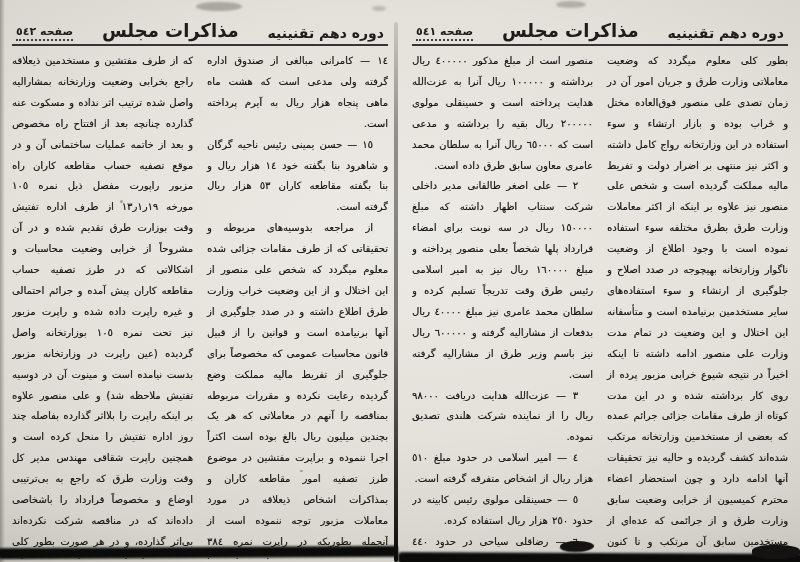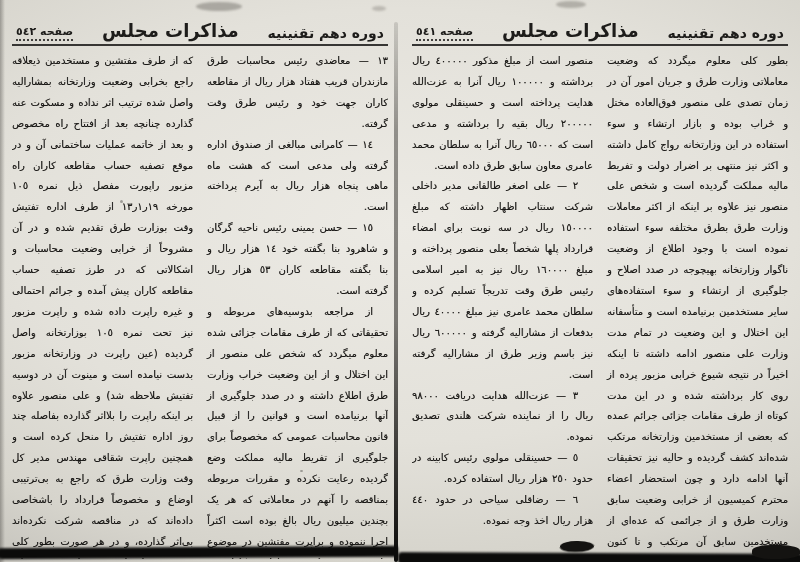--- a/index.html
+++ b/index.html
@@ -77,35 +77,35 @@
         <span class="pagenum">صفحه ٥٤١</span>
       </header>
       <div class="cols">
         <div class="col">
             <p>بطور کلی معلوم میگردد که وضعیت معاملاتی وزارت طرق و جریان امور آن در زمان تصدی علی منصور فوق‌العاده مختل و خراب بوده و بازار ارتشاء و سوء استفاده در این وزارتخانه رواج کامل داشته و اکثر نیز منتهی بر اضرار دولت و تفریط مالیه مملکت گردیده است و شخص علی منصور نیز علاوه بر اینکه از اکثر معاملات وزارت طرق بطرق مختلفه سوء استفاده نموده است با وجود اطلاع از وضعیت ناگوار وزارتخانه بهیچوجه در صدد اصلاح و جلوگیری از ارتشاء و سوء استفاده‌های سایر مستخدمین برنیامده است و متأسفانه این اختلال و این وضعیت در تمام مدت وزارت علی منصور ادامه داشته تا اینکه اخیراً در نتیجه شیوع خرابی مزبور پرده از روی کار برداشته شده و در این مدت کوتاه از طرف مقامات جزائی جرائم عمده که بعضی از مستخدمین وزارتخانه مرتکب شده‌اند کشف گردیده و حالیه نیز تحقیقات آنها ادامه دارد و چون استحضار اعضاء محترم کمیسیون از خرابی وضعیت سابق وزارت طرق و از جرائمی که عده‌ای از مستخدمین سابق آن مرتکب و تا کنون کشف شده در ثبوت مسئولیت علی منصور نیز تا اندازه‌ای مؤثر میباشد زیرا مشارالیه وزیر مسئول و مکلف بجلوگیری از تفریط مالیه مملکت و مراقبت در عملیات مأمورین خود بوده است لذا قبلاً بطور اختصار جرائمی را که عده‌ای از مستخدمین سابق وزارت طرق و یا کسان علی منصور در آن وزارتخانه مرتکب شده‌اند متذکر و سپس بشرح اتهامات علی منصور مبادرت مینماید و این اطلاعات از مراجعه بدوسیه جزائی مستخدمین فوق‌الذکر بدست آمده است.</p>
           </div>
         <div class="col">
             <p>منصور است از مبلغ مذکور ٤٠٠٠٠٠ ریال برداشته و ١٠٠٠٠٠ ریال آنرا به عزت‌الله هدایت پرداخته است و حسینقلی مولوی ٢٠٠٠٠٠ ریال بقیه را برداشته و مدعی است که ٦٥٠٠٠ ریال آنرا به سلطان محمد عامری معاون سابق طرق داده است.</p>
             <p>٢ — علی اصغر طالقانی مدیر داخلی شرکت سنتاب اظهار داشته که مبلغ ١٥٠٠٠٠ ریال در سه نوبت برای امضاء قرارداد پلها شخصاً بعلی منصور پرداخته و مبلغ ١٦٠٠٠٠ ریال نیز به امیر اسلامی رئیس طرق وقت تدریجاً تسلیم کرده و سلطان محمد عامری نیز مبلغ ٤٠٠٠٠ ریال بدفعات از مشارالیه گرفته و ٦٠٠٠٠٠ ریال نیز باسم وزیر طرق از مشارالیه گرفته است.</p>
             <p>٣ — عزت‌الله هدایت دریافت ٩٨٠٠٠ ریال را از نماینده شرکت هلندی تصدیق نموده.</p>
+            <p>٤ — امیر اسلامی در حدود مبلغ ٥١٠ هزار ریال از اشخاص متفرقه گرفته است.</p>
             <p>٥ — حسینقلی مولوی رئیس کابینه در حدود ٢٥٠ هزار ریال استفاده کرده.</p>
             <p>٦ — رضاقلی سیاحی در حدود ٤٤٠ هزار ریال اخذ وجه نموده.</p>
           </div>
       </div>
     </section>
 
     <section class="page">
       <header class="page-header">
         <span class="session">دوره دهم تقنینیه</span>
         <span class="title">مذاکرات مجلس</span>
         <span class="pagenum">صفحه ٥٤٢</span>
       </header>
       <div class="cols">
         <div class="col">
-            <p>١٣ — معاضدی رئیس محاسبات طرق مازندران قریب هفتاد هزار ریال از مقاطعه کاران جهت خود و رئیس طرق وقت گرفته.</p>
             <p>١٤ — کامرانی مبالغی از صندوق اداره گرفته ولی مدعی است که هشت ماه ماهی پنجاه هزار ریال به آیرم پرداخته است.</p>
             <p>١٥ — حسن یمینی رئیس ناحیه گرگان و شاهرود بنا بگفته خود ١٤ هزار ریال و بنا بگفته مقاطعه کاران ٥٣ هزار ریال گرفته است.</p>
             <p>از مراجعه بدوسیه‌های مربوطه و تحقیقاتی که از طرف مقامات جزائی شده معلوم میگردد که شخص علی منصور از این اختلال و از این وضعیت خراب وزارت طرق اطلاع داشته و در صدد جلوگیری از آنها برنیامده است و قوانین را از قبیل قانون محاسبات عمومی که مخصوصاً برای جلوگیری از تفریط مالیه مملکت وضع گردیده رعایت نکرده و مقررات مربوطه بمناقصه را آنهم در معاملاتی که هر یک بچندین میلیون ریال بالغ بوده است اکثراً اجرا ننموده و براپرت مفتشین در موضوع طرز تصفیه امور مقاطعه کاران و بمذاکرات اشخاص ذیعلاقه در مورد معاملات مزبور توجه ننموده است از آنجمله بطوریکه در راپرت نمره ٣٨٤ مورخه ١٥ر١٢ر١٣١٤ مستنطق دیوان جزا اشعار شده علی منصور کشتی مخصوص سلطنتی را از شرکت بنمرسازی هلاندی که قبلاً در موضوع سایر معاملات با شرکت مزبور ارتباط پیدا کرده بود بدون مناقصه خریداری کرده و در اکثر عملیات ساختمانی مقررات مربوطه بمناقصه را رعایت نکرده و اگر هم در بعضی قسمتها اقدام بمناقصه نموده اکثراً بدست اشخاص غیر صحیح آنهم بی‌ترتیب انجام داده و راپرتهای متعددی</p>
           </div>
         <div class="col">
             <p>که از طرف مفتشین و مستخدمین ذیعلاقه راجع بخرابی وضعیت وزارتخانه بمشارالیه واصل شده ترتیب اثر نداده و مسکوت عنه گذارده چنانچه بعد از افتتاح راه مخصوص و بعد از خاتمه عملیات ساختمانی آن و در موقع تصفیه حساب مقاطعه کاران راه مزبور راپورت مفصل ذیل نمره ١٠٥ مورخه ١٩ر١ر١٣ از طرف اداره تفتیش وقت بوزارت طرق تقدیم شده و در آن مشروحاً از خرابی وضعیت محاسبات و اشکالاتی که در طرز تصفیه حساب مقاطعه کاران پیش آمده و جرائم احتمالی و غیره راپرت داده شده و راپرت مزبور نیز تحت نمره ١٠٥ بوزارتخانه واصل گردیده (عین راپرت در وزارتخانه مزبور بدست نیامده است و مینوت آن در دوسیه تفتیش ملاحظه شد) و علی منصور علاوه بر اینکه راپرت را بلااثر گذارده بفاصله چند روز اداره تفتیش را منحل کرده است و همچنین راپرت شقاقی مهندس مدیر کل وقت وزارت طرق که راجع به بی‌ترتیبی اوضاع و مخصوصاً قرارداد را باشخاصی داده‌اند که در مناقصه شرکت نکرده‌اند بی‌اثر گذارده، و در هر صورت بطور کلی وضعیت وزارتخانه در زمان تصدی علی منصور فوق‌العاده خراب بوده و ارتشاء و سوء استفاده که اکثر آن بضرر مملکت منتهی گردیده رواج داشته است لذا بعد از مقدمه فوق راجع باتهامات شخص علی منصور آنچه در این مدت کوتاه دلائل بدست آمده ذیلاً شرح میدهد و بدیهی است هر گاه بعداً موضوعات جدیدی از تحقیقات دیوان جزا بدست آید یا بدور و تحقیقات جداگانه واقع شود و فعلاً دلائلی که راجع بارتشاء و سوء استفاده علی منصور تا کنون بدست آمده و مربوط به سه امر است ذیلاً شرح داده میشود</p>
           </div>
       </div>
     </section>
 

